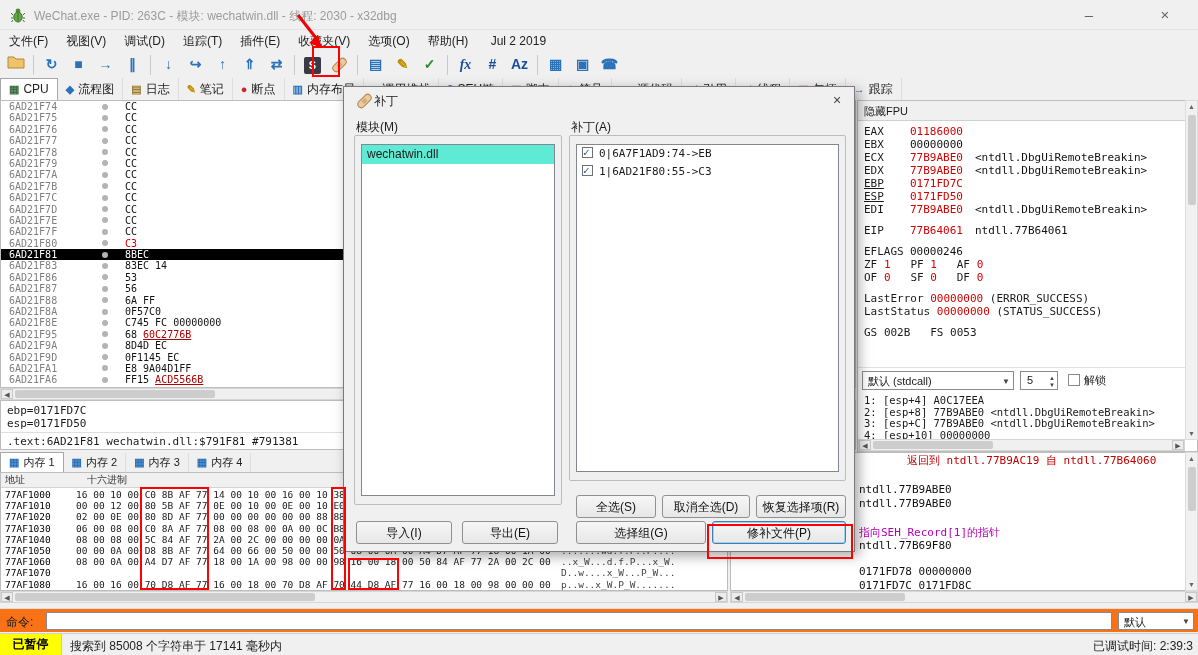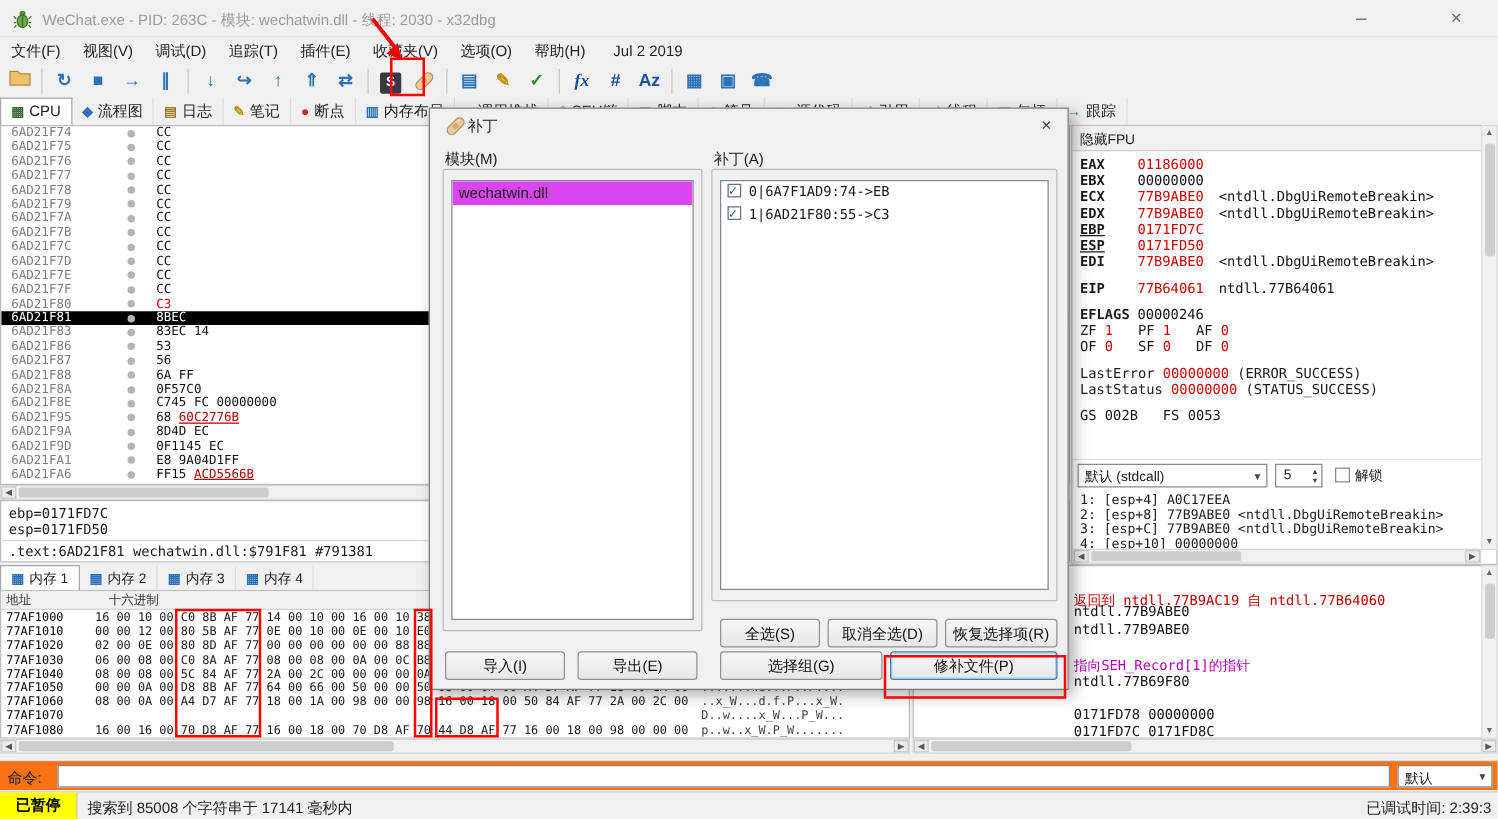--- a/index.html
+++ b/index.html
@@ -73,21 +73,21 @@
 #stack{left:730px;top:452px;width:468px;height:139px;overflow:hidden}
 .sfrag{position:absolute;left:128px;font-size:11px;white-space:nowrap}
 .sfrag.red{color:#c00000}.sfrag.magenta{color:#b400b4}.sfrag.black{color:#111}
 
 
 #registers{left:857px;top:100px;width:341px;height:352px;overflow:hidden}
 #hidefpu{position:absolute;left:0;top:0;width:327px;height:20px;background:#f0f0f0;border-bottom:1px solid #d0d0d0;font-size:11px;padding:3px 0 0 6px}
 #reg-body{position:absolute;left:6px;top:24px;width:330px;font-size:11px}
 .rl{height:13px;line-height:13px;white-space:pre}
 .rgap{height:8px}
-.rname{display:inline-block;width:46px;font-weight:bold}
+.rname{display:inline-block;width:46px;font-weight:normal}
 .rname.und{text-decoration:underline}
 .rval{color:#111}.rval.red{color:#d00000}
 .rext{margin-left:12px;color:#111}
 #reg-div{position:absolute;left:0;top:266px;width:100%;border-top:1px solid #e2e2e2}
 #conv-row{position:absolute;left:4px;top:270px;height:20px;width:330px;font-size:11px}
 #conv-combo{position:absolute;left:0;top:0;width:152px;height:19px;background:#fff;border:1px solid #8a8a8a;padding:2px 14px 0 5px}
 #conv-combo .arr{position:absolute;right:3px;top:5px;font-size:8px;color:#444}
 #conv-spin{position:absolute;left:158px;top:0;width:38px;height:19px;background:#fff;border:1px solid #8a8a8a;padding:2px 12px 0 6px}
 #conv-spin .arr{position:absolute;right:2px;font-size:6px;color:#444;line-height:6px}
 #conv-check{position:absolute;left:206px;top:2px}
@@ -99,21 +99,21 @@
 
 #dialog{position:absolute;left:343px;top:86px;width:512px;height:466px;background:#f0f0f0;border:1px solid #7a7a7a;box-shadow:4px 4px 12px rgba(0,0,0,.35);z-index:10}
 #dlg-title{position:absolute;left:0;top:0;width:100%;height:26px}
 #dlg-title .txt{position:absolute;left:30px;top:6px;font-size:12px}
 #dlg-icon{position:absolute;left:12px;top:10px}
 #dlg-close{position:absolute;right:8px;top:5px;width:18px;height:16px;text-align:center;font-size:14px;color:#444;line-height:16px}
 .dlabel{position:absolute;font-size:12px}
 .group{position:absolute;border:1px solid #bcbcbc;border-radius:2px}
 .glist{position:absolute;background:#fff;border:1px solid #828790;overflow:hidden}
 .mitem{height:19px;line-height:19px;padding-left:5px;font-size:12px}
-.mitem.selected{background:#d946ef}
+.mitem.selected{background:#5eead4}
 .pitem{height:18px;line-height:18px;padding-left:5px;font-size:11px;white-space:nowrap}
 .cbx2{display:inline-block;width:11px;height:11px;background:#fff;border:1px solid #707070;vertical-align:-1px;margin-right:6px;position:relative}
 .cbx2 .chk{position:absolute;left:0;top:-4px;color:#1f5fa8;font-size:11px;font-weight:bold}
 .btn{position:absolute;background:linear-gradient(#f6f6f6,#e7e7e7);border:1px solid #909090;border-radius:3px;font-size:12px;text-align:center;line-height:20px;color:#111;font-family:"Liberation Sans",sans-serif}
 .btn.focused{border:1px solid #3c7fb1;box-shadow:inset 0 0 0 1px #a9d0ea}
 
 
 #cmdbar{position:absolute;left:0;top:608px;width:100%;height:24px;background:#f97316;border-top:1px solid #dcdcdc}
 #cmd-label{position:absolute;left:6px;top:5px;font-size:12px}
 #cmd-input{position:absolute;left:46px;top:3px;width:1066px;height:18px;background:#fff;border:1px solid #8a8a8a;font-size:11px;padding:0 4px;font-family:"DejaVu Sans Mono",monospace}
@@ -356,21 +356,21 @@
         </div>
       </div>
   </div>
   <div class="hscroll" style="left:0;top:591px;width:728px">
     <span class="hs-arrow" style="left:0">◀</span>
     <span class="hs-arrow" style="right:0">▶</span>
     <span class="hs-thumb" style="left:14px;width:300px"></span>
   </div>
 
   <div class="pane" id="stack">
-      <div class="sfrag mono red" style="top: 20px;">返回到 ntdll.77B9AC19 自 ntdll.77B64060</div>
+      <div class="sfrag mono red" style="top: 0; margin-left: 48px;">返回到 ntdll.77B9AC19 自 ntdll.77B64060</div>
       <div class="sfrag mono black" style="top: 30px;">ntdll.77B9ABE0</div>
       <div class="sfrag mono black" style="top: 44px;">ntdll.77B9ABE0</div>
       <div class="sfrag mono magenta" style="top: 72px;">指向SEH_Record[1]的指针</div>
       <div class="sfrag mono black" style="top: 86px;">ntdll.77B69F80</div>
       <div class="sfrag mono black" style="top: 112px;">0171FD78 00000000</div>
       <div class="sfrag mono black" style="top: 126px;">0171FD7C 0171FD8C</div>
     </div>
   <div class="hscroll" style="left:730px;top:591px;width:468px">
     <span class="hs-arrow" style="left:0">◀</span>
     <span class="hs-arrow" style="right:0">▶</span>

